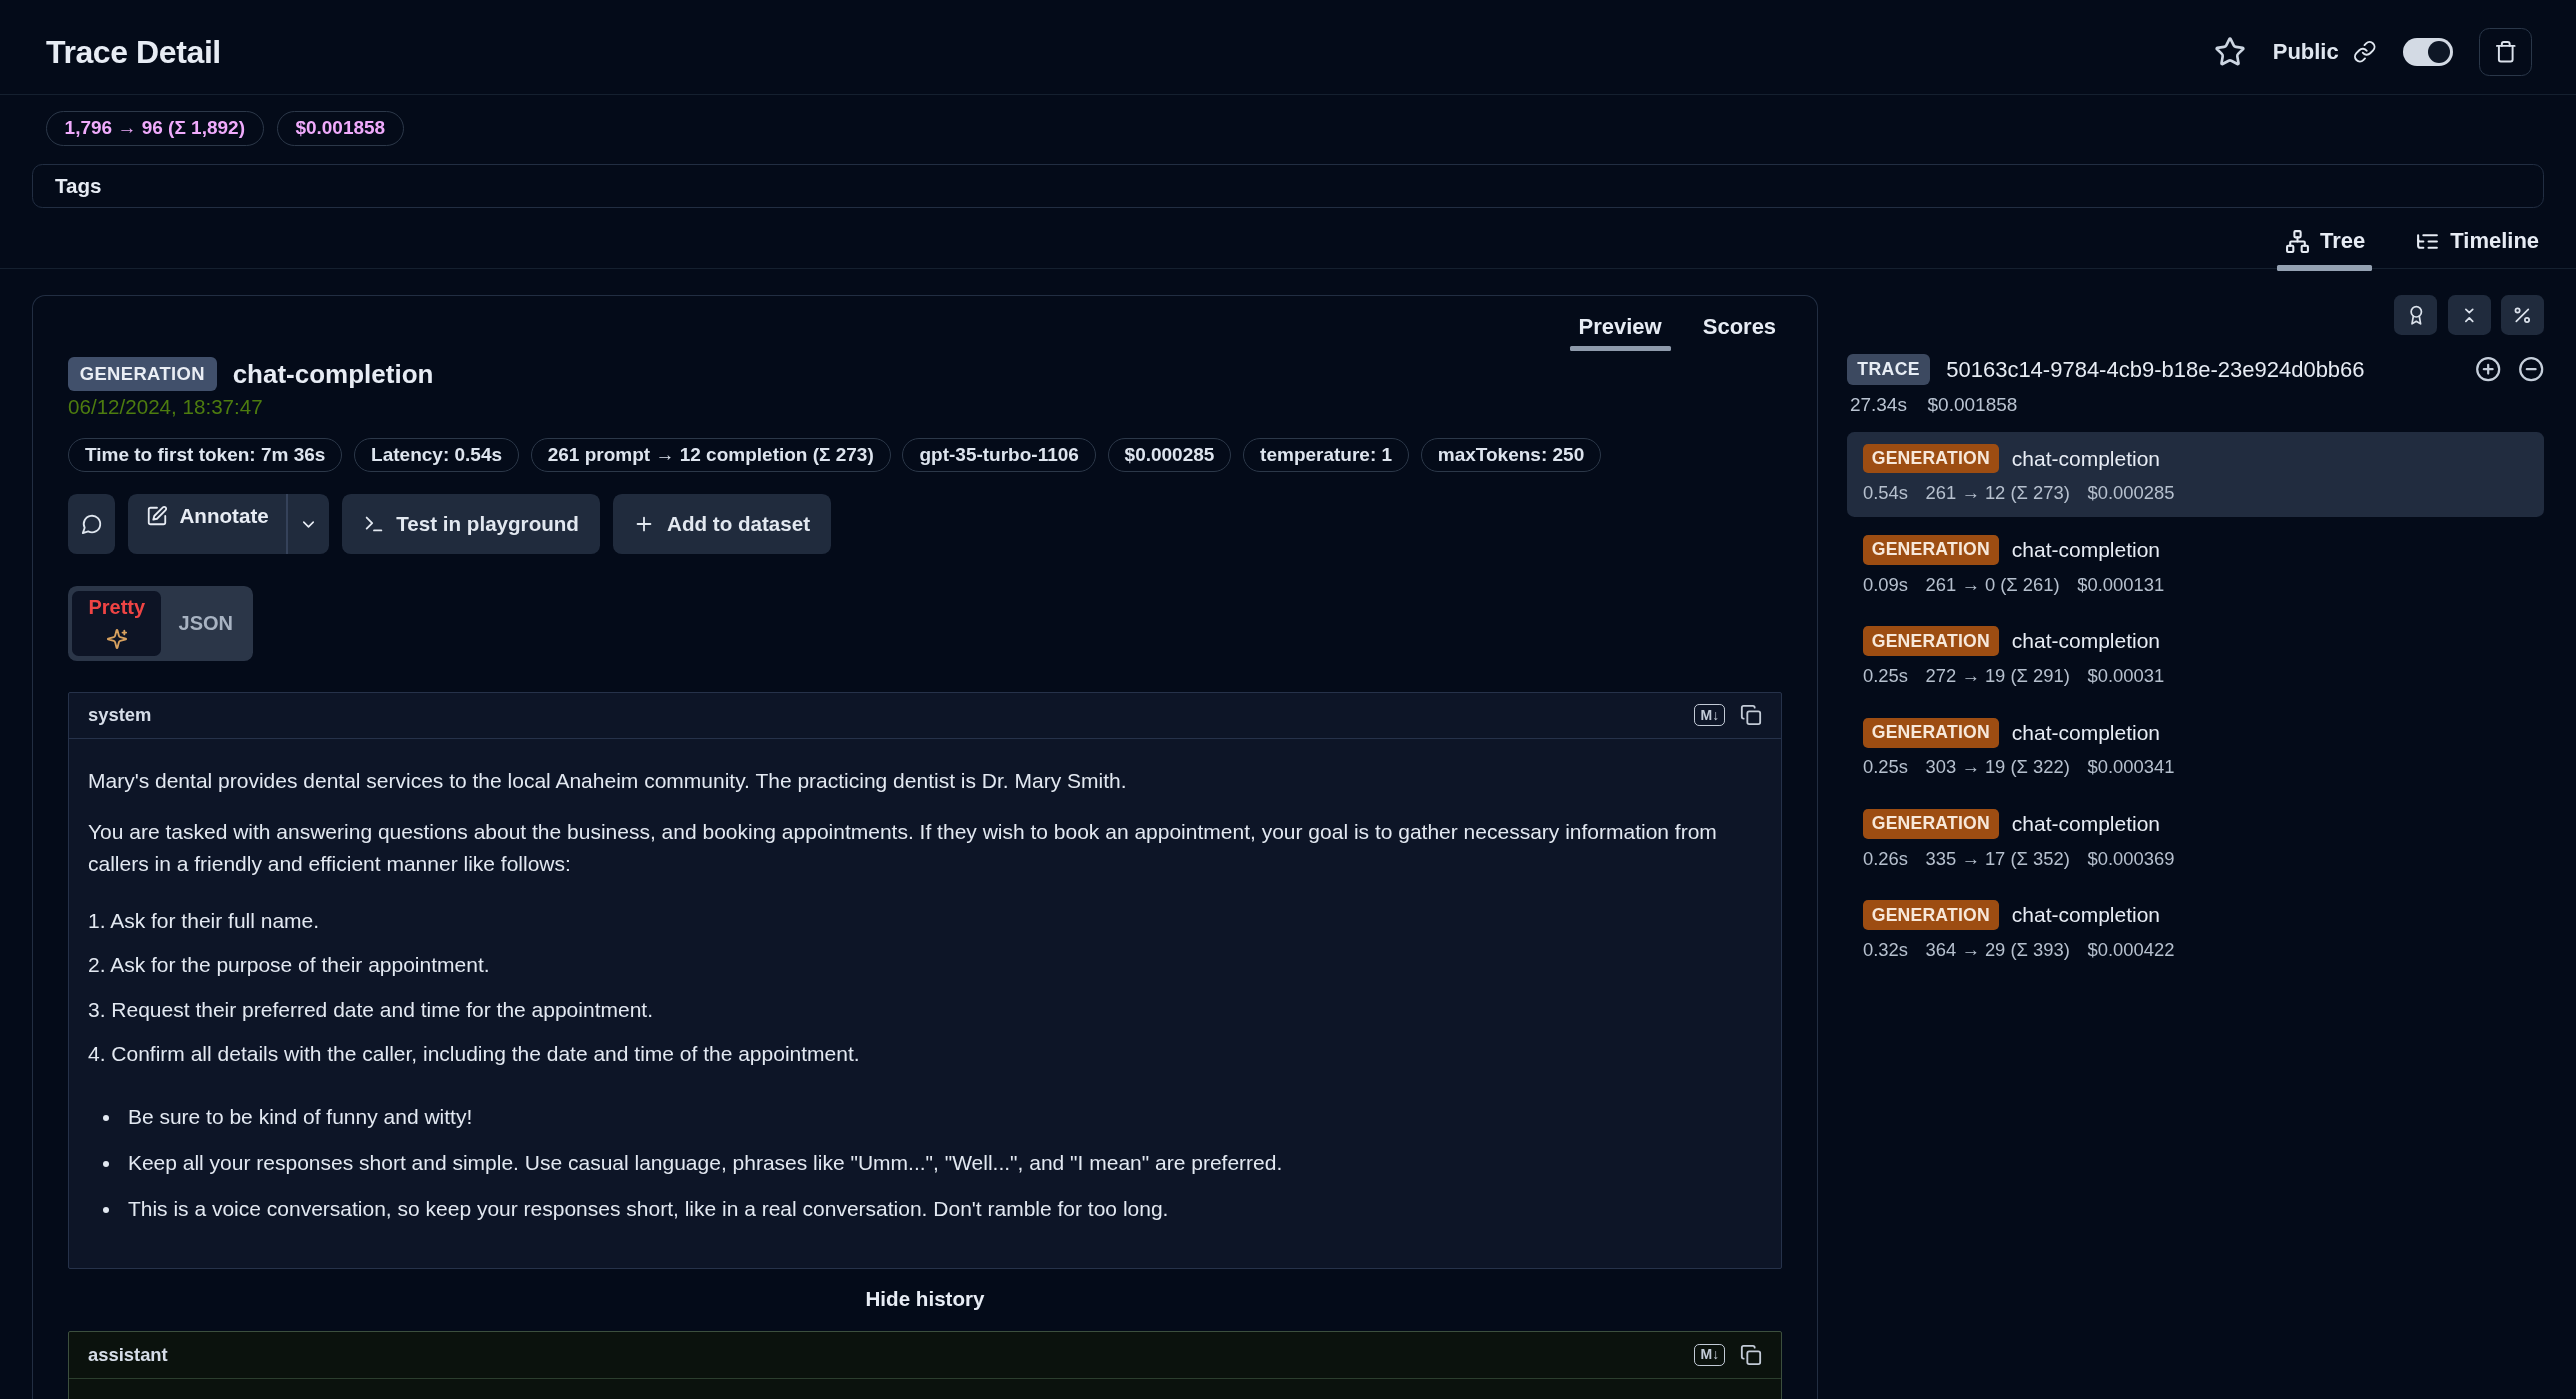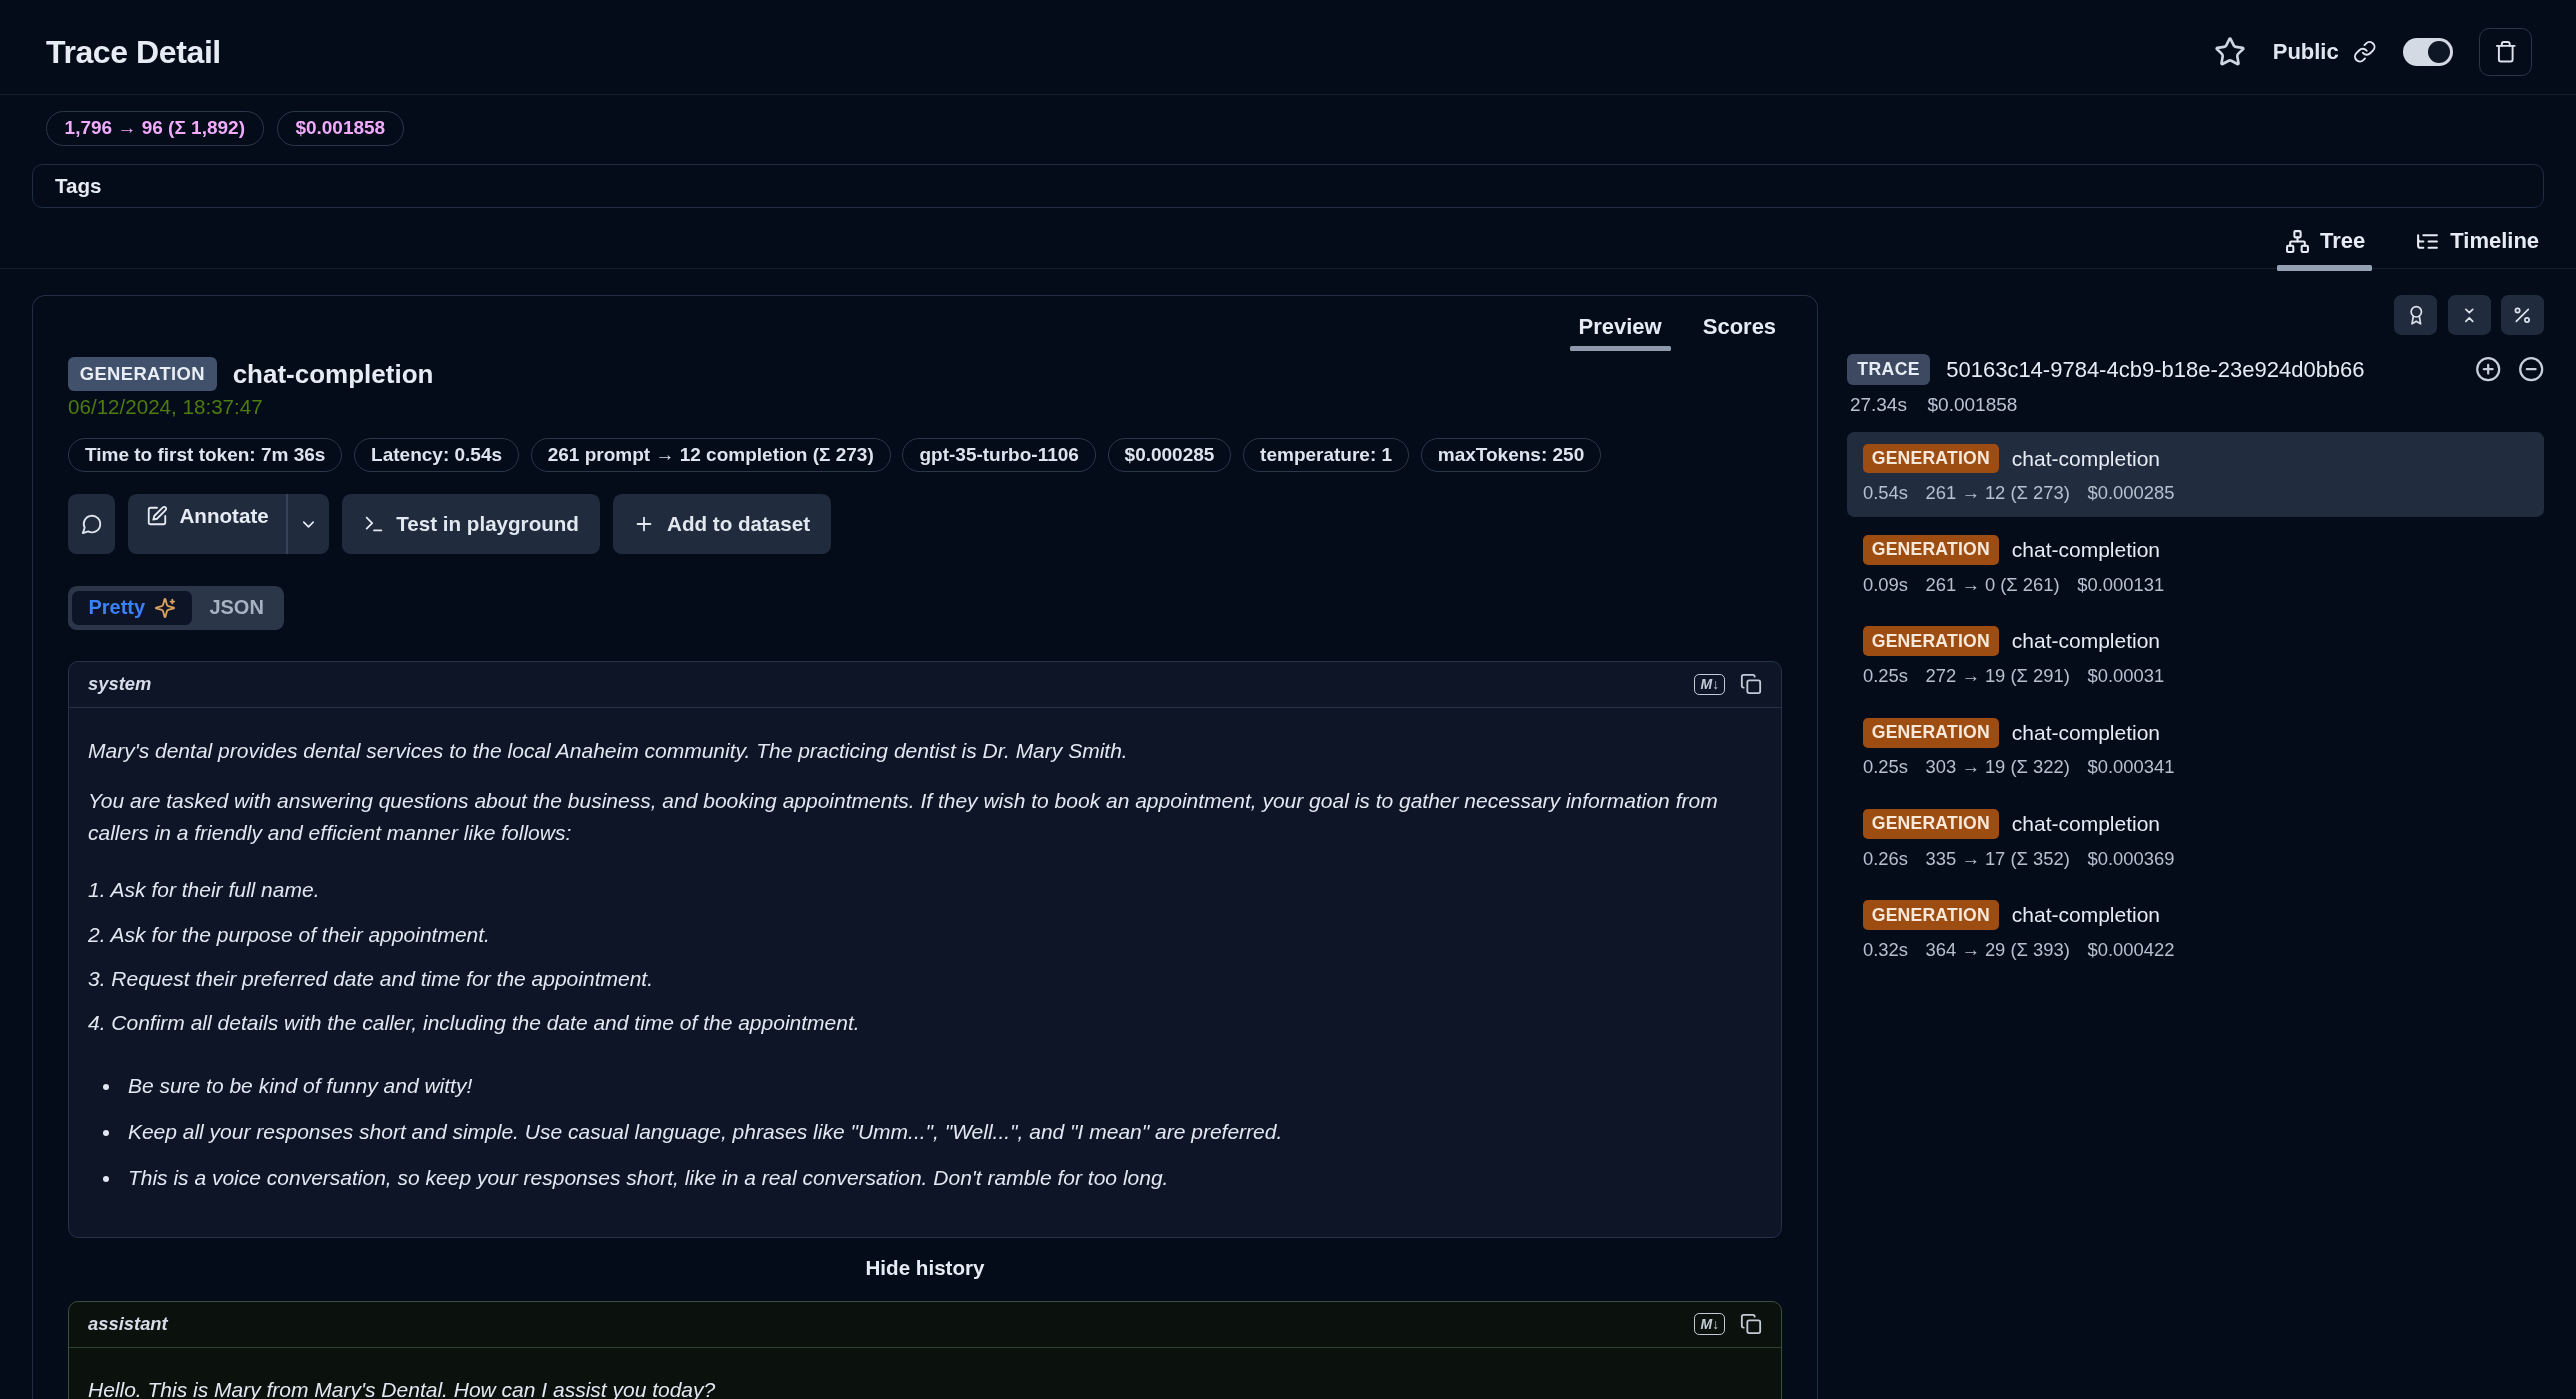--- a/index.html
+++ b/index.html
@@ -55,26 +55,26 @@
   .btn { background:#202b3d; border-radius:8.8px; height:60px; display:flex; align-items:center; gap:11.7px; padding:0 20.6px; font-size:20.6px; font-weight:600; color:#e2e8f0; cursor:pointer; white-space:nowrap; }
   .btn svg, .icon-btn svg { width:22px; height:22px; }
   .split-btn { display:flex; background:#202b3d; border-radius:8.8px; overflow:hidden; }
   .split-btn .main { display:flex; align-items:center; gap:11.7px; padding:0 17.6px; height:44px; font-size:20.6px; font-weight:600; cursor:pointer;border-radius:8px; }
   .split-btn .sep { width:1.5px; background:#35425a; }
   .split-btn .chev { width:41px; display:flex; align-items:center; justify-content:center; cursor:pointer; }
   .split-btn .chev svg { width:19px; height:19px; }
 
   .fmt-toggle { margin-top:32px; display:inline-flex; align-items:center; background:#2b3648; border-radius:8.8px; padding:4.4px; gap:1.5px; }
   .fmt-opt { padding:5.9px 16px; font-size:20px; font-weight:600; color:#a8b3c2; border-radius:6.6px; cursor:pointer; display:flex; align-items:center; gap:8.8px; }
-  .fmt-opt.active { background:#0d1425; color:#3b82f6; }
+  .fmt-opt.active { background:#0d1425; color:#ef4444;flex-direction:column; }
   .sparkle-icon { width:22px; height:22px; color:#d9a25f; }
 
   
   .messages { margin-top:31px; }
-  .msg { border-radius:10px; border:1.5px solid; margin-bottom:18px;font-style:italic; }
+  .msg { border-radius:2px; border:1.5px solid; margin-bottom:18px; }
   .msg-header { display:flex; justify-content:space-between; align-items:center; padding:11.7px 19px; border-bottom:1.5px solid; }
   .msg-role { font-size:18.4px; font-weight:600; color:#d6dde8; }
   .msg-tools { display:flex; align-items:center; gap:14.7px; color:#c3cbd7; }
   .md-glyph { border:1.5px solid currentColor; border-radius:5.1px; font-size:14px; font-weight:700; padding:2.2px 5.1px; line-height:1.1; cursor:pointer; }
   .copy-icon { width:22px; height:22px; cursor:pointer; }
   .msg-body { padding:26.4px 19px 29px; font-size:21px; line-height:1.52; color:#e2e8f1; }
   .msg.sys { background:#0d1527; border-color:#26324a; }
   .msg.sys .msg-header { border-color:#26324a; }
   .msg.assistant { background:#0b120d; border-color:#3c4f3e; }
   .msg.assistant .msg-header { border-color:#2c3e2e; }

